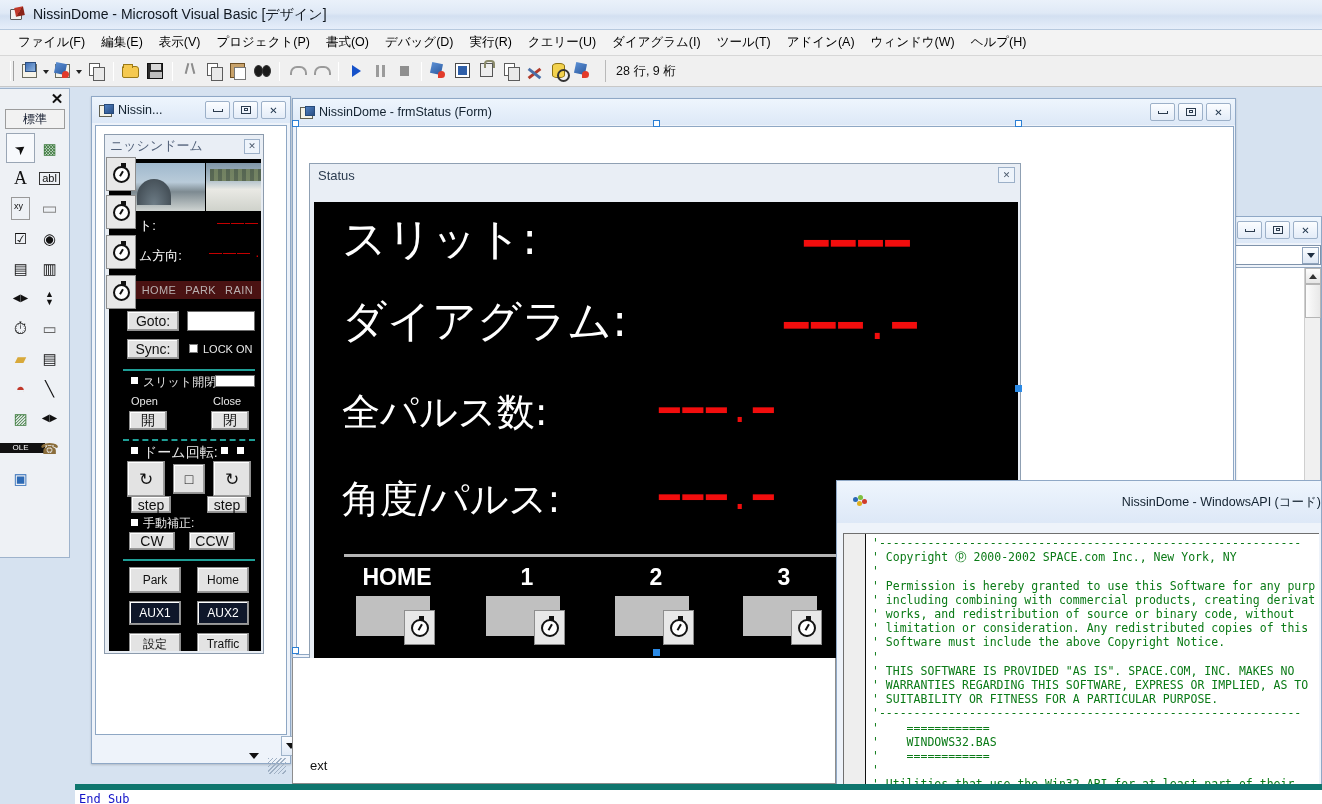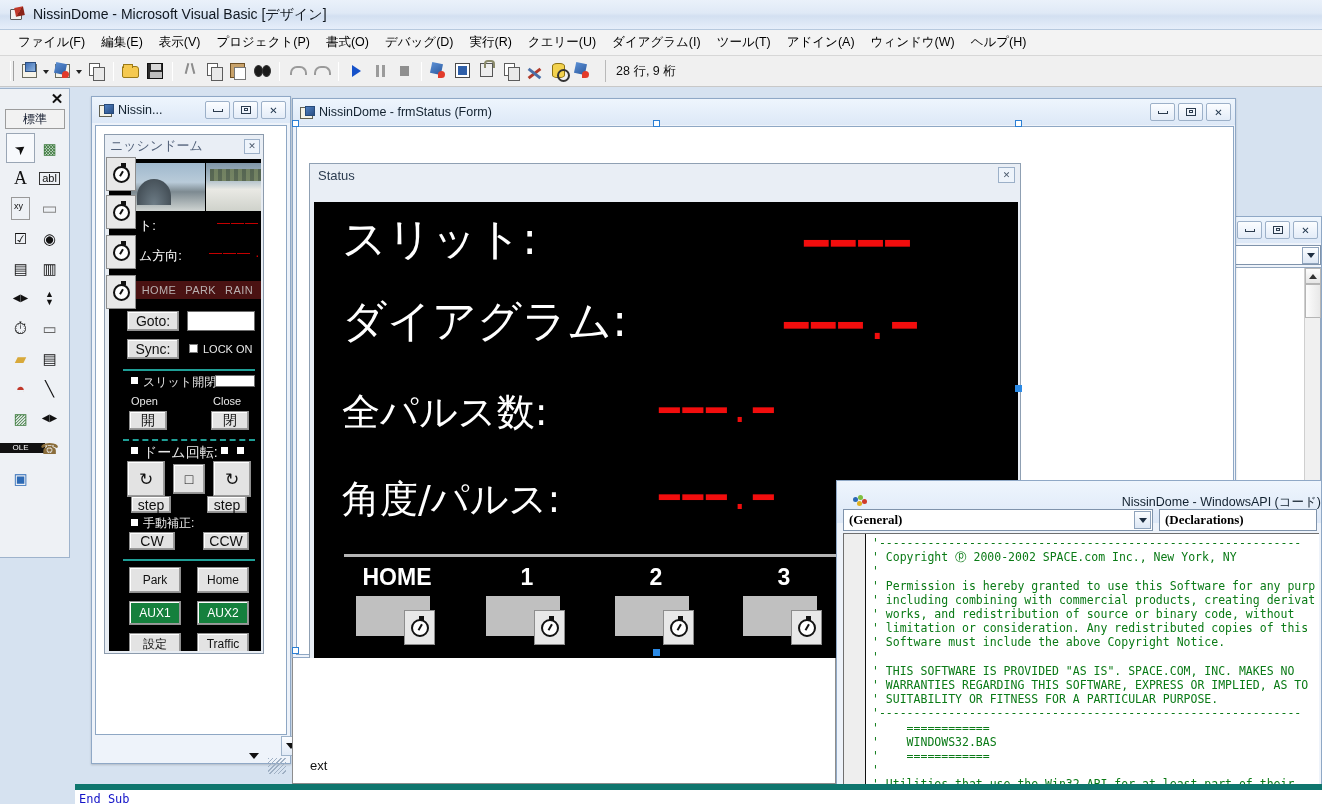--- a/index.html
+++ b/index.html
@@ -213,21 +213,21 @@
     position:relative; background:#fff;
   }
   .timerctl .clk::before{ content:""; position:absolute; left:6px; top:-5px; width:5px; height:4px; background:#111; }
   .timerctl .clk::after { content:""; position:absolute; left:7px; top:3px; width:1.5px; height:6px; background:#111; transform:rotate(30deg); transform-origin:top; }
 
   .blkbtn {
     position:absolute; background:#e3e3e3; border:1px solid #8f8f8f;
     display:flex; align-items:center; justify-content:center;
     font-size:14px; color:#111; box-shadow:inset -1px -1px 0 #9a9a9a, inset 1px 1px 0 #fff;
   }
-  .blkbtn.dark { background:#15803d; color:#fff; }
+  .blkbtn.dark { background:#0f172a; color:#fff; }
   .blkinput {
     position:absolute; background:#fff; border:1px solid #6d6d6d;
   }
   .blklabel { position:absolute; color:#e8e8e8; font-size:11px; white-space:nowrap; }
   .blkchk {
     position:absolute; width:9px; height:9px; background:#fff; border:1px solid #7a7a7a;
   }
   .hr-teal { position:absolute; height:2px; background:#1f9e96; }
   .hr-dash { position:absolute; height:0; border-top:2px dashed #1f9e96; }
 
@@ -735,21 +735,21 @@
         <div class="blkbtn" style="left:18px; top:302px; width:38px; height:36px; font-size:17px;">↻</div>
         <div class="blkbtn" style="left:64px; top:305px; width:32px; height:30px; font-size:14px;">□</div>
         <div class="blkbtn" style="left:104px; top:302px; width:38px; height:36px; font-size:17px;">↻</div>
 
         <div class="blkbtn" style="left:22px; top:337px; width:40px; height:17px;">step</div>
         <div class="blkbtn" style="left:98px; top:337px; width:40px; height:17px;">step</div>
 
         <div class="blkchk" style="left:22px; top:360px; width:7px; height:7px; background:#fff; border:none;"></div>
         <div class="blklabel" style="left:34px; top:356px; font-size:12px;">手動補正:</div>
         <div class="blkbtn" style="left:20px; top:373px; width:46px; height:18px;">CW</div>
-        <div class="blkbtn" style="left:94px; top:373px; width:46px; height:18px;">CCW</div>
+        <div class="blkbtn" style="left:80px; top:373px; width:46px; height:18px;">CCW</div>
 
         <div class="hr-teal" style="left:14px; top:400px; width:132px;"></div>
 
         <div class="blkbtn" style="left:20px; top:408px; width:52px; height:26px; font-size:12px;">Park</div>
         <div class="blkbtn" style="left:88px; top:408px; width:52px; height:26px; font-size:12px;">Home</div>
 
         <div class="blkbtn dark" style="left:20px; top:442px; width:52px; height:24px; font-size:12px;">AUX1</div>
         <div class="blkbtn dark" style="left:88px; top:442px; width:52px; height:24px; font-size:12px;">AUX2</div>
 
         <div class="blkbtn" style="left:20px; top:474px; width:52px; height:22px; font-size:12px;">設定</div>
@@ -782,29 +782,20 @@
 
 <div id="codewin">
   <div class="cap">
     <span class="mod-icon">
         <i></i>
         <i></i>
         <i></i>
         <i></i>
       </span>
     <span>NissinDome - WindowsAPI (コード)</span>
-  </div>
-  <div id="codecombos">
-    <div class="code-combo" style="width:310px;">
-      <span>(General)</span>
-      <span class="arw"></span>
-    </div>
-    <div class="code-combo" style="width:158px;">
-      <span>(Declarations)</span>
-    </div>
   </div>
   <div id="codebody">
     <div id="gutter"></div>
     <div id="codetext">'-------------------------------------------------------------
 ' Copyright ⓟ 2000-2002 SPACE.com Inc., New York, NY
 '
 ' Permission is hereby granted to use this Software for any purp
 ' including combining with commercial products, creating derivat
 ' works, and redistribution of source or binary code, without
 ' limitation or consideration. Any redistributed copies of this

